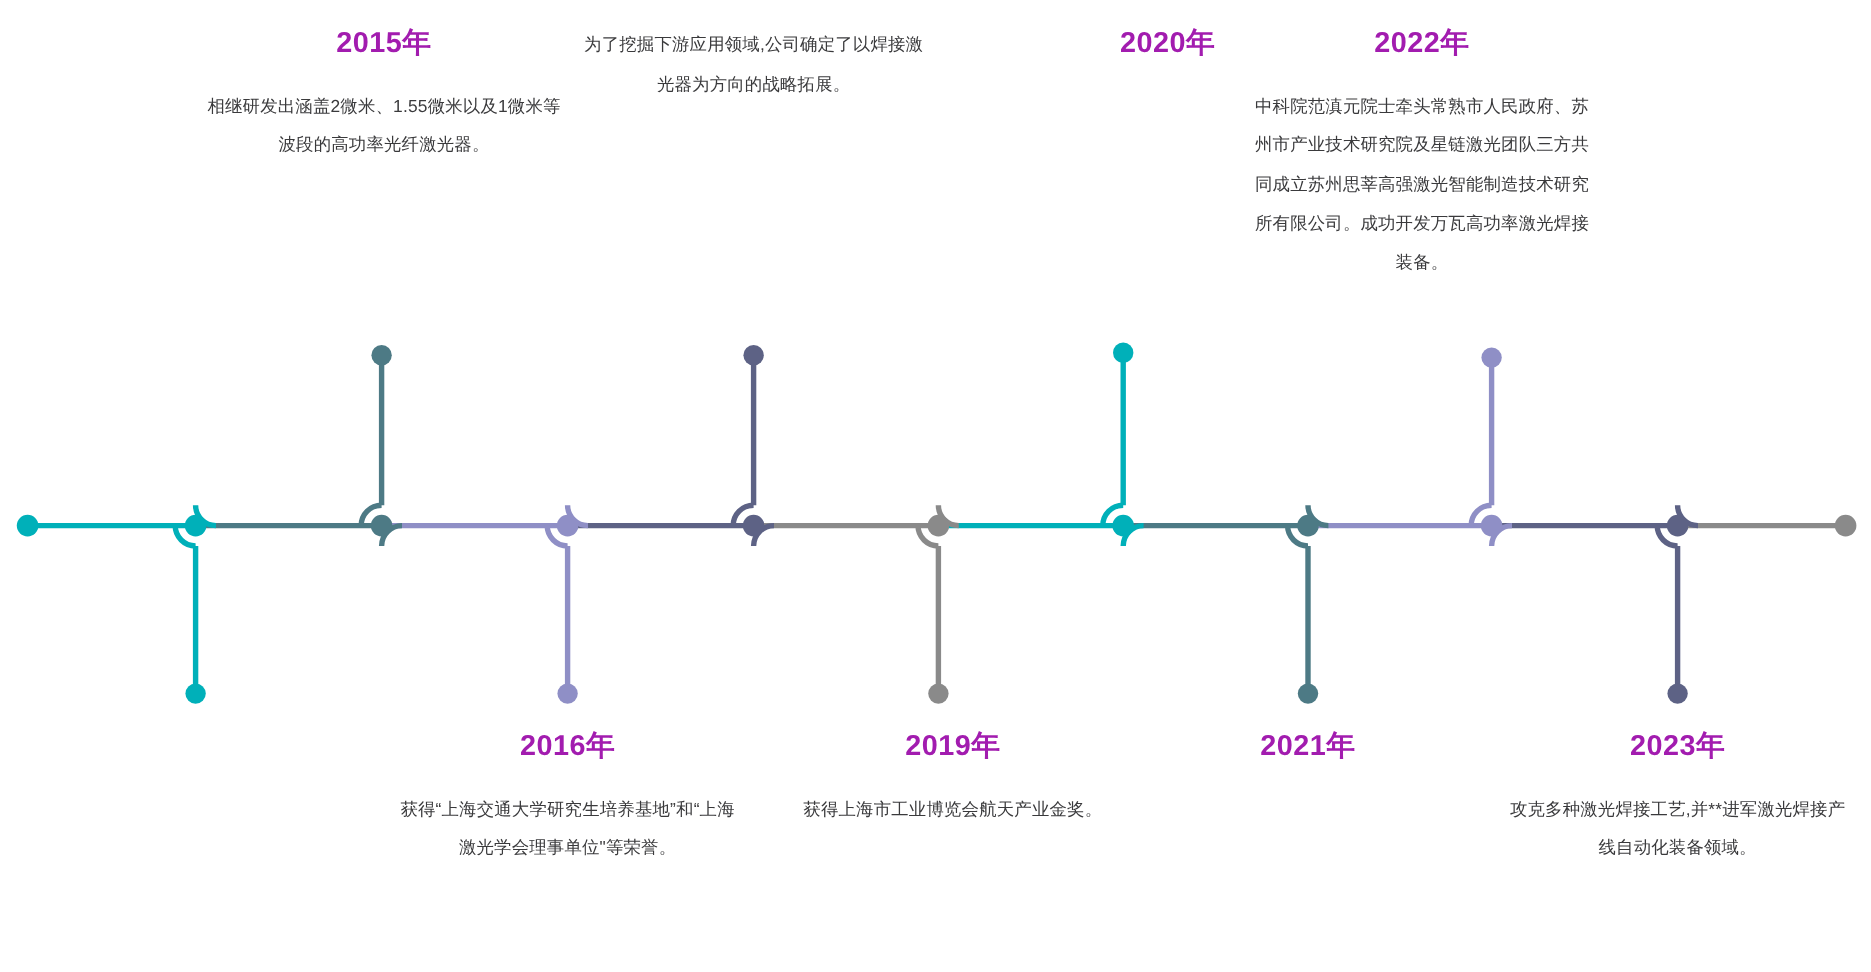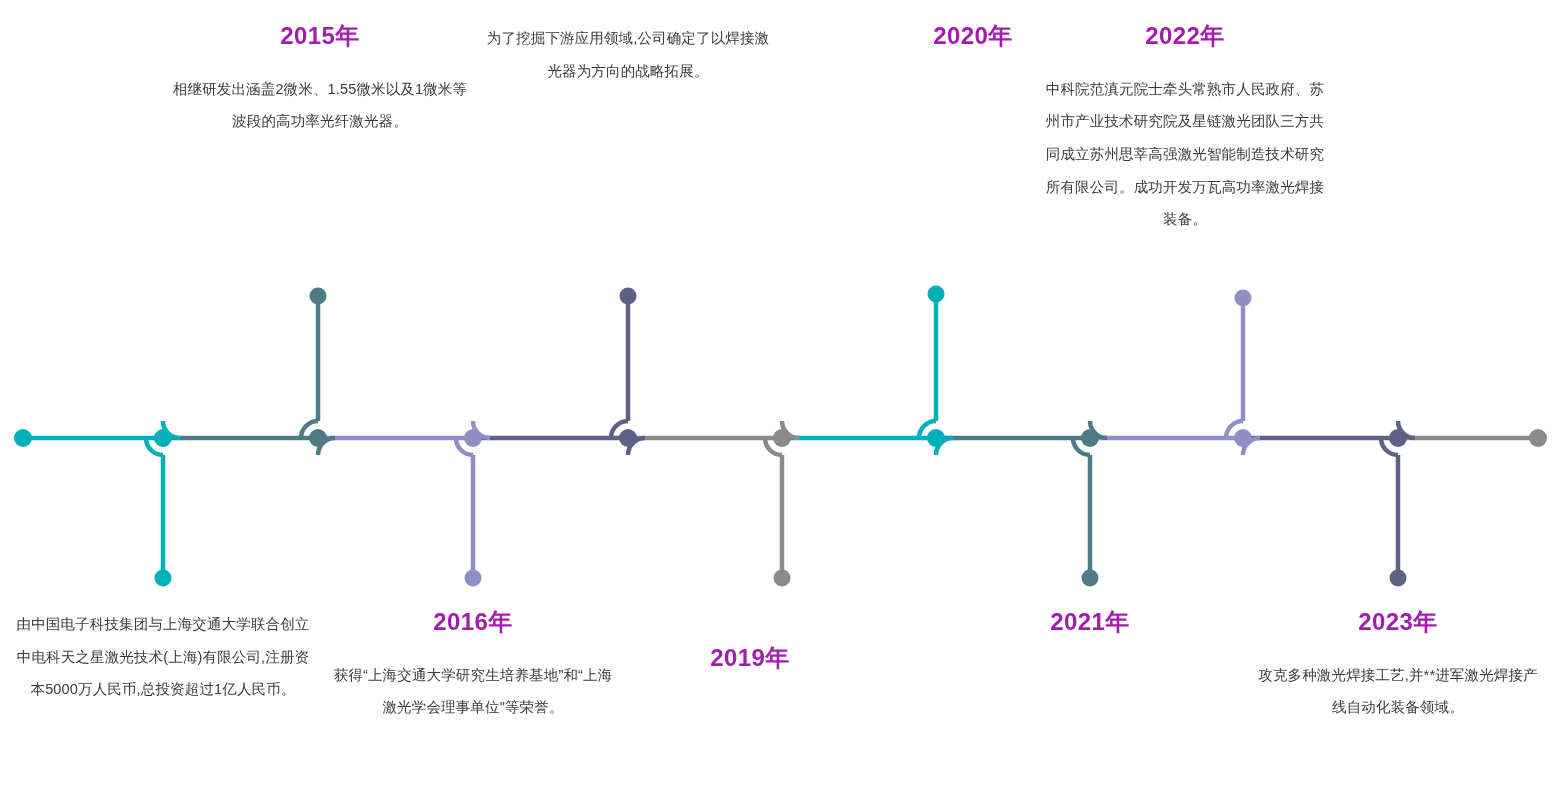--- a/index.html
+++ b/index.html
@@ -127,35 +127,35 @@
         <circle cx="1090" cy="438" r="9" fill="#4d7a85"></circle>
         <circle cx="1243" cy="298" r="8.5" fill="#8f8fc6"></circle>
         <circle cx="1243" cy="438" r="9" fill="#8f8fc6"></circle>
         <circle cx="1398" cy="578" r="8.5" fill="#5d6285"></circle>
         <circle cx="1398" cy="438" r="9" fill="#5d6285"></circle>
       </g>
   </svg>
 
   <div id="entries-layer">
       <div class="entry bottom" style="width: 300px; left: 13px;">
-        <div class="entry-desc">由中国电子科技集团与上海交通大学联合创立中电科天之星激光技术(上海)有限公司,注册资本5000万人民币,总投资超过1亿人民币。</div>
       </div>
       <div class="entry top" style="width: 300px; left: 170px;">
         <div class="entry-year">2015年</div>
         <div class="entry-desc">相继研发出涵盖2微米、1.55微米以及1微米等波段的高功率光纤激光器。</div>
       </div>
       <div class="entry bottom" style="width: 290px; left: 328px;">
         <div class="entry-year">2016年</div>
         <div class="entry-desc">获得“上海交通大学研究生培养基地”和“上海激光学会理事单位"等荣誉。</div>
       </div>
       <div class="entry top" style="width: 290px; left: 483px;">
         <div class="entry-desc">为了挖掘下游应用领域,公司确定了以焊接激光器为方向的战略拓展。</div>
       </div>
-      <div class="entry bottom" style="width: 290px; left: 605px; margin-top: 36px;">
+      <div class="entry bottom" style="width: 290px; left: 649px;">
         <div class="entry-year">2019年</div>
+        <div class="entry-desc">获得上海市工业博览会航天产业金奖。</div>
       </div>
       <div class="entry top" style="width: 290px; left: 828px;">
         <div class="entry-year">2020年</div>
       </div>
       <div class="entry bottom" style="width: 290px; left: 945px;">
         <div class="entry-year">2021年</div>
       </div>
       <div class="entry top" style="width: 290px; left: 1040px;">
         <div class="entry-year">2022年</div>
         <div class="entry-desc">中科院范滇元院士牵头常熟市人民政府、苏州市产业技术研究院及星链激光团队三方共同成立苏州思莘高强激光智能制造技术研究所有限公司。成功开发万瓦高功率激光焊接装备。</div>

